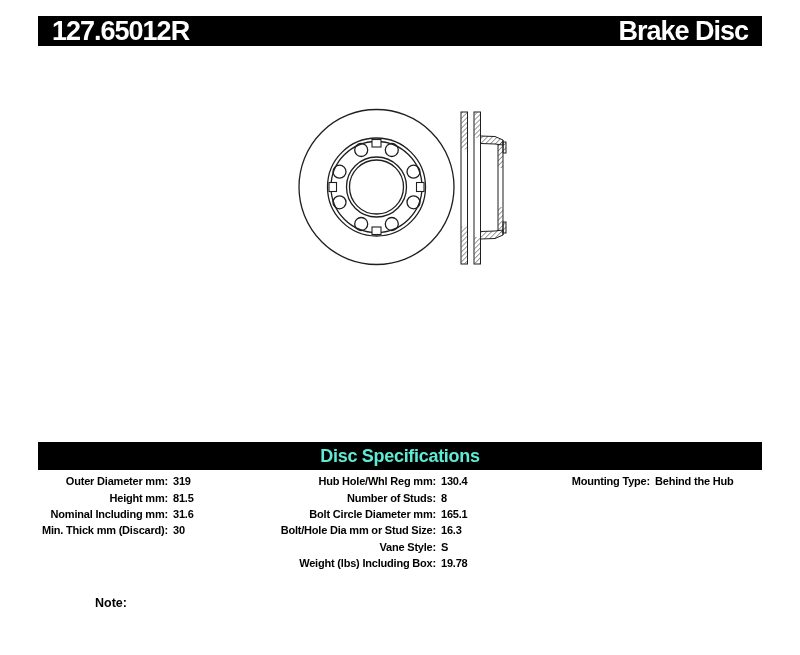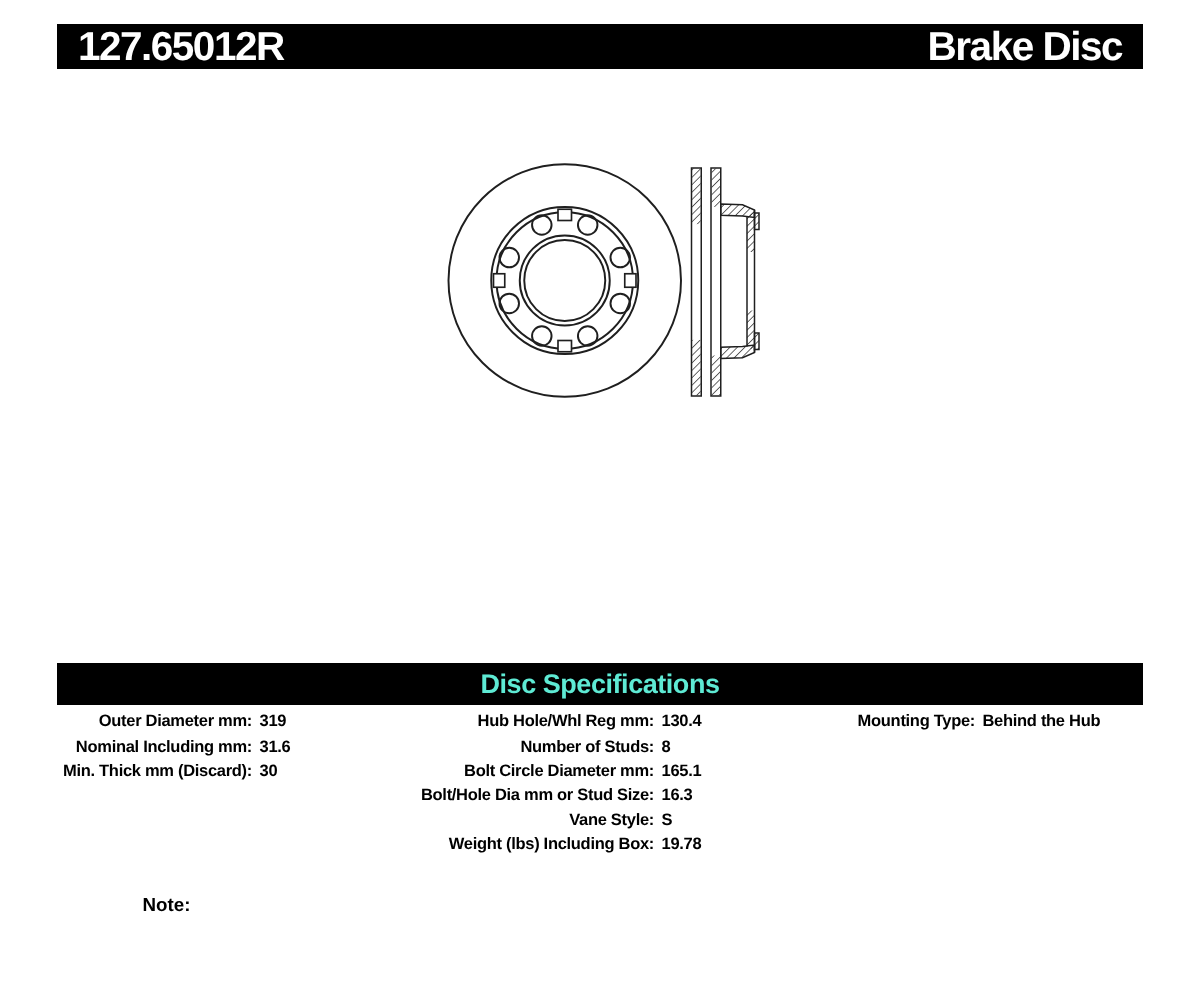--- a/index.html
+++ b/index.html
@@ -95,20 +95,24 @@
 <div class="specbar">
   <span>Disc Specifications</span>
 </div>
 
 <div class="spec-col col-left">
   <div class="spec-row">
     <span class="spec-label">Outer Diameter mm:</span>
     <span class="spec-value">319</span>
   </div>
   <div class="spec-row">
+    <span class="spec-label">Height mm:</span>
+    <span class="spec-value">81.5</span>
+  </div>
+  <div class="spec-row">
     <span class="spec-label">Nominal Including mm:</span>
     <span class="spec-value">31.6</span>
   </div>
   <div class="spec-row">
     <span class="spec-label">Min. Thick mm (Discard):</span>
     <span class="spec-value">30</span>
   </div>
 </div>
 
 <div class="spec-col col-middle">

